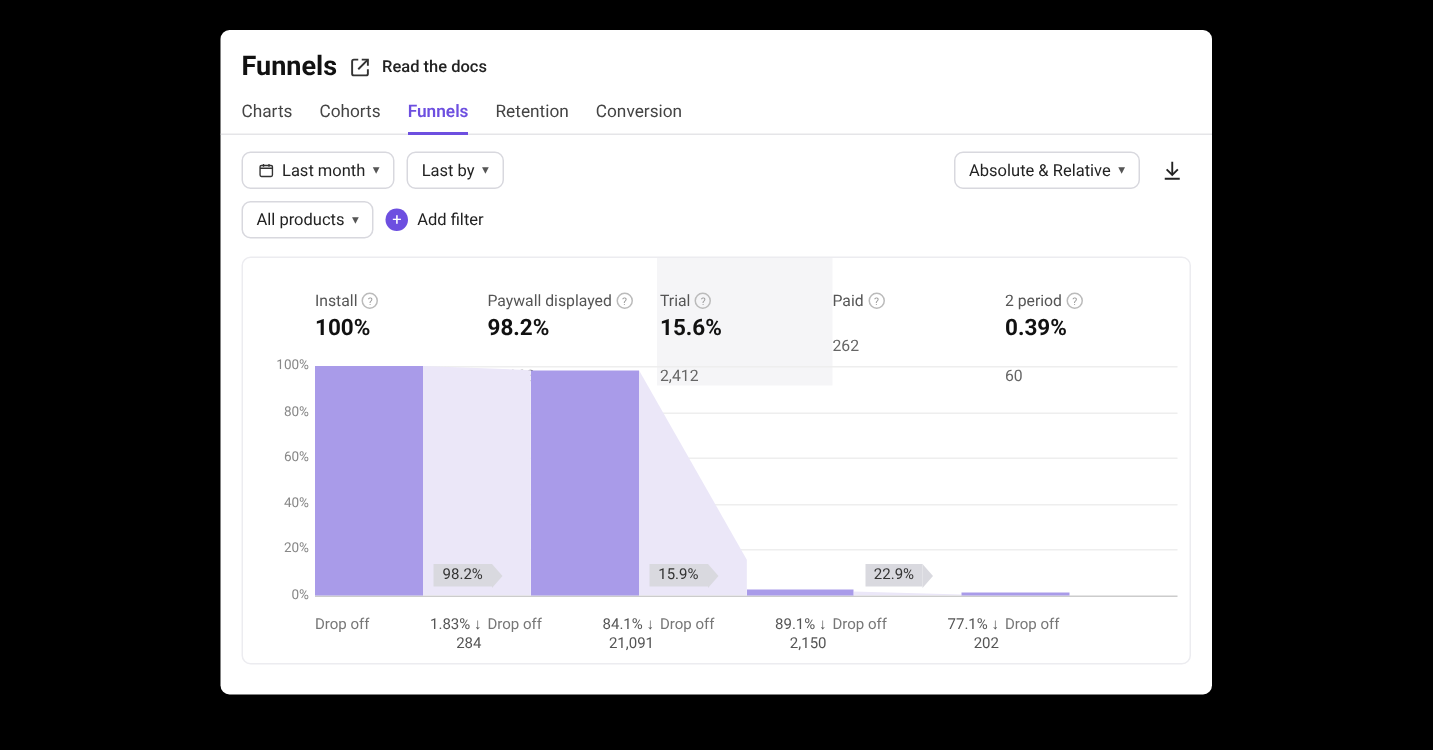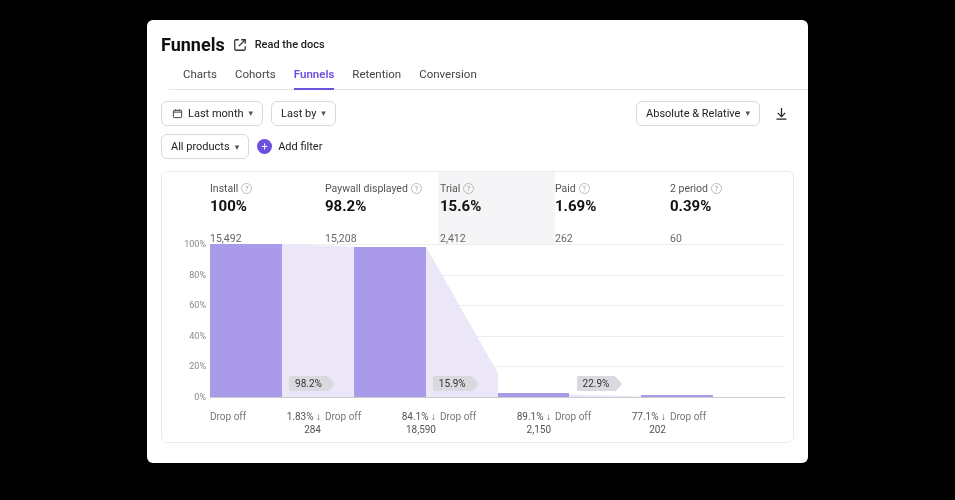--- a/index.html
+++ b/index.html
@@ -2,38 +2,38 @@
 <html><head>
 <meta charset="utf-8">
 <style>
   * { box-sizing: border-box; margin: 0; padding: 0; }
   html, body { width: 955px; height: 500px; background: #000; font-family: -apple-system, BlinkMacSystemFont, "Segoe UI", Roboto, Helvetica, Arial, sans-serif; }
   .window { position: absolute; left: 147px; top: 20px; width: 661px; height: 443px; background: #fff; border-radius: 6px; overflow: hidden; }
   .header { display: flex; align-items: center; gap: 8px; padding: 14px 14px 4px 14px; }
   .title { font-size: 18px; font-weight: 700; color: #111; }
   .ext-icon { width: 14px; height: 14px; display: inline-flex; align-items: center; justify-content: center; color: #333; }
   .docs-link { font-size: 11px; color: #222; font-weight: 500; }
-  .tabs { display: flex; gap: 18px; padding: 8px 14px 0 14px; border-bottom: 1px solid #e5e5e8; font-size: 11.5px; margin-left: 22px; }
+  .tabs { display: flex; gap: 18px; padding: 8px 14px 0 14px; border-bottom: 1px solid #e5e5e8; font-size: 11.5px; }
   .tab { padding-bottom: 8px; color: #444; cursor: pointer; }
   .tab.active { color: #6d4fe0; font-weight: 600; position: relative; }
   .tab.active::after { content: ""; position: absolute; left: 0; right: 0; bottom: -1px; height: 2px; background: #6d4fe0; }
   .controls { padding: 10px 14px 0 14px; display: flex; flex-wrap: wrap; gap: 8px; align-items: center; }
   .controls .row { display: flex; gap: 8px; align-items: center; width: 100%; }
   .btn { display: inline-flex; align-items: center; gap: 5px; padding: 5px 9px; border: 1px solid #d8d8de; border-radius: 6px; font-size: 11px; background: #fff; cursor: pointer; color: #222; }
   .btn .chev { font-size: 9px; color: #555; }
   .icon-slot { width: 12px; height: 12px; display: inline-flex; align-items: center; justify-content: center; }
   .spacer { flex: 1; }
   .dl-btn { width: 26px; height: 26px; display: inline-flex; align-items: center; justify-content: center; cursor: pointer; }
   .add-filter { display: inline-flex; align-items: center; gap: 6px; font-size: 11px; color: #222; cursor: pointer; }
   .plus-circle { width: 15px; height: 15px; border-radius: 50%; background: #6d4fe0; color: #fff; display: inline-flex; align-items: center; justify-content: center; font-size: 11px; line-height: 1; }
   .chart-card { margin: 12px 14px 14px 14px; border: 1px solid #ececf0; border-radius: 6px; height: 272px; position: relative; }
   .steps-hdr { position: absolute; top: 10px; left: 48px; right: 8px; display: flex; }
   .step-hdr { flex: 1; min-width: 0; padding-right: 4px; }
   .step-hdr.hl { background: #f5f5f7; margin-top: -10px; padding-top: 10px; margin-left: -2px; padding-left: 2px; }
-  .step-name { font-size: 10.5px; color: #555; display: flex; align-items: center; gap: 3px; white-space: nowrap; overflow: hidden; }
+  .step-name { font-size: 10.5px; color: #555; display: flex; align-items: center; gap: 3px; white-space: nowrap; overflow: hidden; margin-top: 12px; }
   .help-q { width: 11px; height: 11px; border: 1px solid #bbb; border-radius: 50%; display: inline-flex; align-items: center; justify-content: center; font-size: 7px; color: #999; }
   .step-pct { font-size: 15px; font-weight: 700; color: #111; margin-top: 2px; }
   .step-cnt { font-size: 10.5px; color: #666; margin-top: 17px; }
   .plot { position: absolute; left: 8px; right: 8px; top: 72px; bottom: 45px; }
   .yaxis { position: absolute; left: 0; top: 0; bottom: 0; width: 40px; }
   .ytick { position: absolute; right: 4px; font-size: 9px; color: #888; transform: translateY(-50%); }
   .grid { position: absolute; left: 40px; right: 0; top: 0; bottom: 0; }
   .gline { position: absolute; left: 0; right: 0; height: 1px; background: #eee; }
   .bars-lane { position: absolute; left: 40px; right: 0; top: 0; bottom: 0; display: flex; }
   .slot { flex: 1; position: relative; }
@@ -140,21 +140,20 @@
             <span class="help-q">?</span>
           </div>
         <div class="step-pct">15.6%</div>
         <div class="step-cnt">2,412</div>
       </div>
       <div class="step-hdr">
         <div class="step-name">
             <span>Paid</span>
             <span class="help-q">?</span>
           </div>
-        <div class="step-pct">1.69%</div>
         <div class="step-cnt">262</div>
       </div>
       <div class="step-hdr">
         <div class="step-name">
             <span>2 period</span>
             <span class="help-q">?</span>
           </div>
         <div class="step-pct">0.39%</div>
         <div class="step-cnt">60</div>
       </div>
@@ -210,21 +209,21 @@
         <span class="label">Drop off</span>
         <span class="vals">
           <span class="pct"><span>1.83%</span> <span class="arrow">↓</span></span><br>
           <span>284</span>
         </span>
       </div>
       <div class="drop">
         <span class="label">Drop off</span>
         <span class="vals">
           <span class="pct"><span>84.1%</span> <span class="arrow">↓</span></span><br>
-          <span>18,590</span>
+          <span>21,091</span>
         </span>
       </div>
       <div class="drop">
         <span class="label">Drop off</span>
         <span class="vals">
           <span class="pct"><span>89.1%</span> <span class="arrow">↓</span></span><br>
           <span>2,150</span>
         </span>
       </div>
       <div class="drop">

